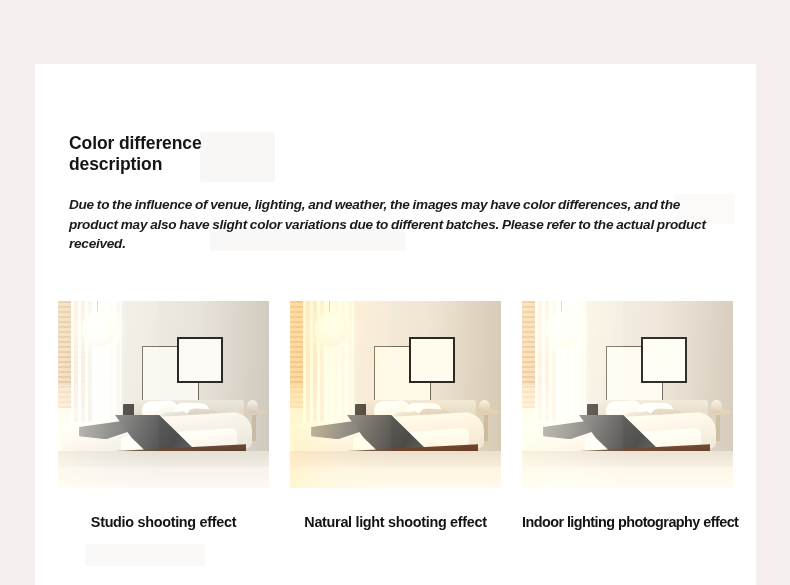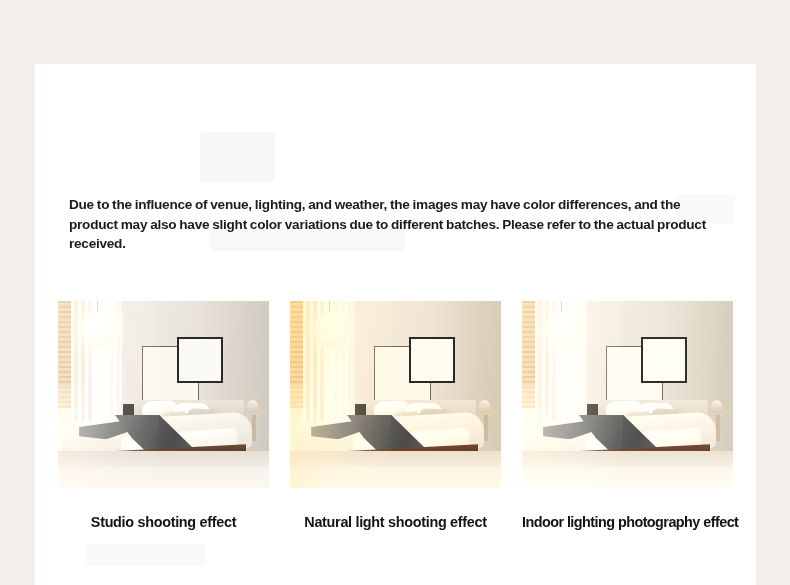--- a/index.html
+++ b/index.html
@@ -64,20 +64,21 @@
     position: absolute;
     left: 34px;
     top: 131px;
     width: 656px;
     font-size: 13.6px;
     font-weight: bold;
     line-height: 19.5px;
     letter-spacing: -0.25px;
     color: #1b1b1b;
     word-spacing: -0.6px;
+    font-style: italic;
   }
 
   
   #gallery {
     position: absolute;
     left: 23px;
     top: 237px;
     width: 675px;
     display: flex;
     gap: 21px;
@@ -312,20 +313,24 @@
 
 <div id="page">
 
   <div id="card">
 
     <div class="ghost g1"></div>
     <div class="ghost g2"></div>
     <div class="ghost g3"></div>
     <div class="ghost g4"></div>
 
+    <h1 id="title">
+      <span>Color difference</span><br>
+      <span>description</span>
+    </h1>
 
     <p id="desc">Due to the influence of venue, lighting, and weather, the images may have color differences, and the product may also have slight color variations due to different batches. Please refer to the actual product received.</p>
 
     <div id="gallery">
 
       <div class="cell">
         <div class="photo">
           <div class="scene tone-studio">
             <div class="wall"></div>
             <div class="wall-shade"></div>

